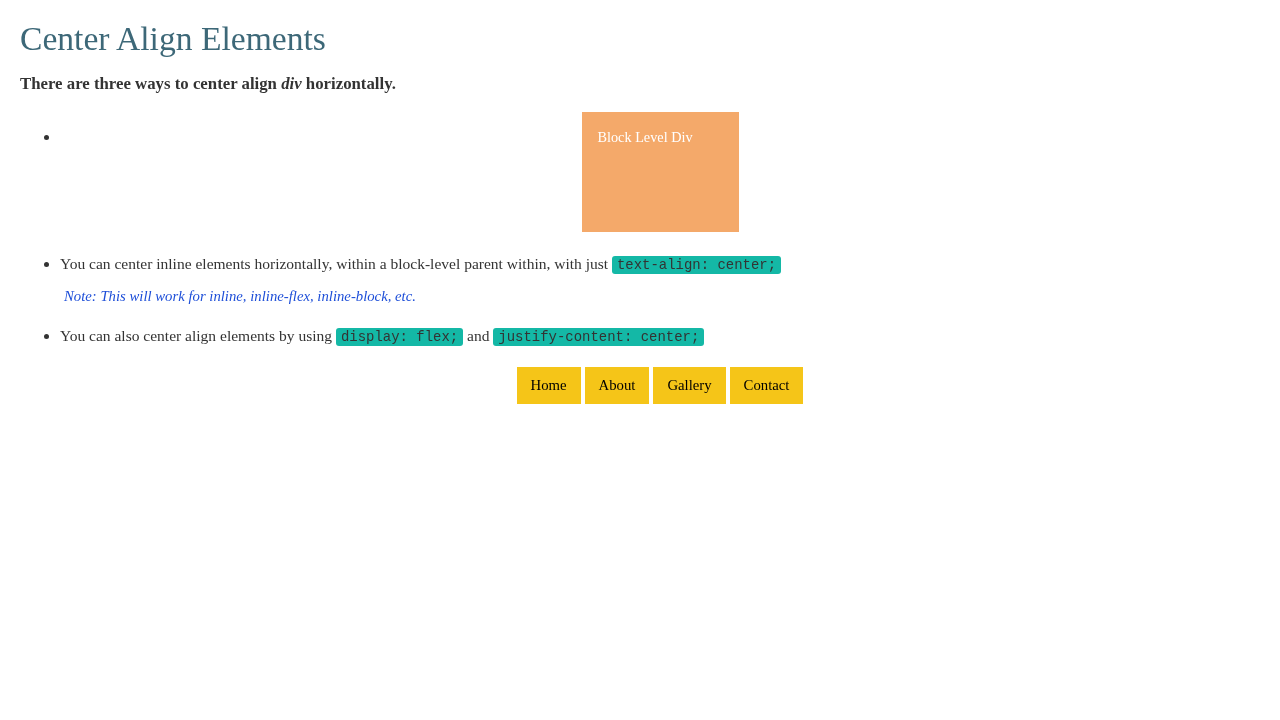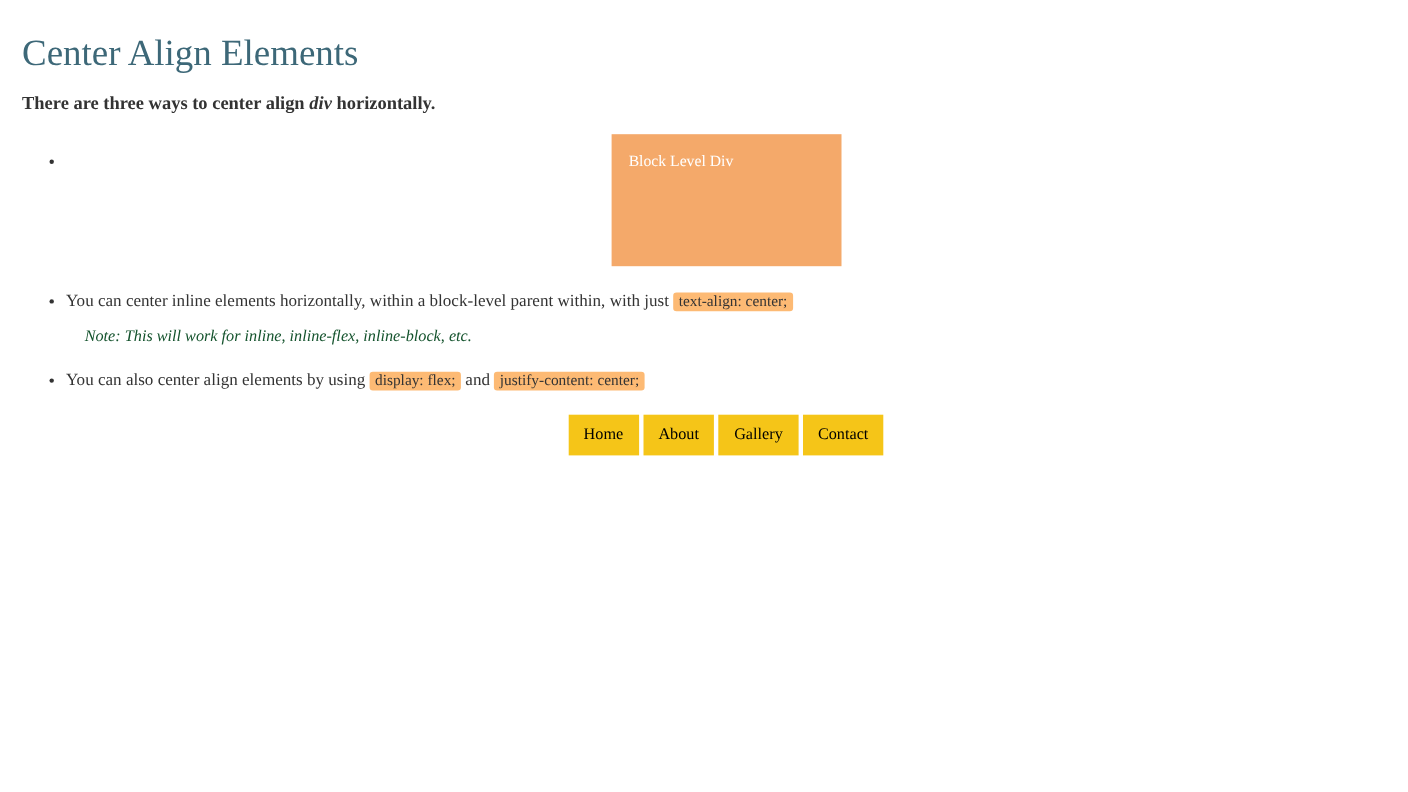--- a/index.html
+++ b/index.html
@@ -13,21 +13,20 @@
       font-family: Georgia, serif;
       color: #333333;
       padding: 20px 20px;
     }
 
     h1 {
       color: #3d6878;
       font-size: 2.1em;
       font-weight: normal;
       margin-bottom: 16px;
-      margin-top: 10px;
     }
 
     .subtitle {
       font-size: 1.05em;
       font-weight: bold;
       color: #333;
       margin-bottom: 16px;
     }
 
     .subtitle em {
@@ -39,39 +38,39 @@
       margin-bottom: 0;
     }
 
     li {
       margin-bottom: 16px;
       font-size: 0.97em;
       line-height: 1.6;
     }
 
     code {
-      background: #fdba74;
+      background: #14b8a6;
       border-radius: 3px;
       padding: 1px 5px;
-      font-family: Liberation Serif, serif;
+      font-family: Liberation Mono, monospace;
       font-size: 0.9em;
       color: #333;
     }
 
     .block-level-demo {
       display: flex;
       justify-content: center;
       margin: 18px 0 20px 0;
     }
 
     .block-div {
       background: #f4a96a;
       color: white;
       padding: 14px 16px;
-      width: 209px;
+      width: 157px;
       height: 120px;
       font-size: 0.92em;
     }
 
     .text-align-demo {
       text-align: center;
       margin: 18px 0 14px 0;
     }
 
     .text-align-demo .nav-btn {
@@ -80,22 +79,22 @@
       border: none;
       padding: 10px 14px;
       margin: 0 2px;
       font-size: 0.95em;
       cursor: pointer;
       font-family: Georgia, serif;
     }
 
     .note {
       font-style: italic;
-      color: #14532d;
-      margin: 8px 0 16px 17px;
+      color: #1d4ed8;
+      margin: 8px 0 16px 4px;
       font-size: 0.95em;
     }
 
     .flex-demo {
       display: flex;
       justify-content: center;
       margin: 18px 0 14px 0;
       gap: 4px;
     }
 

